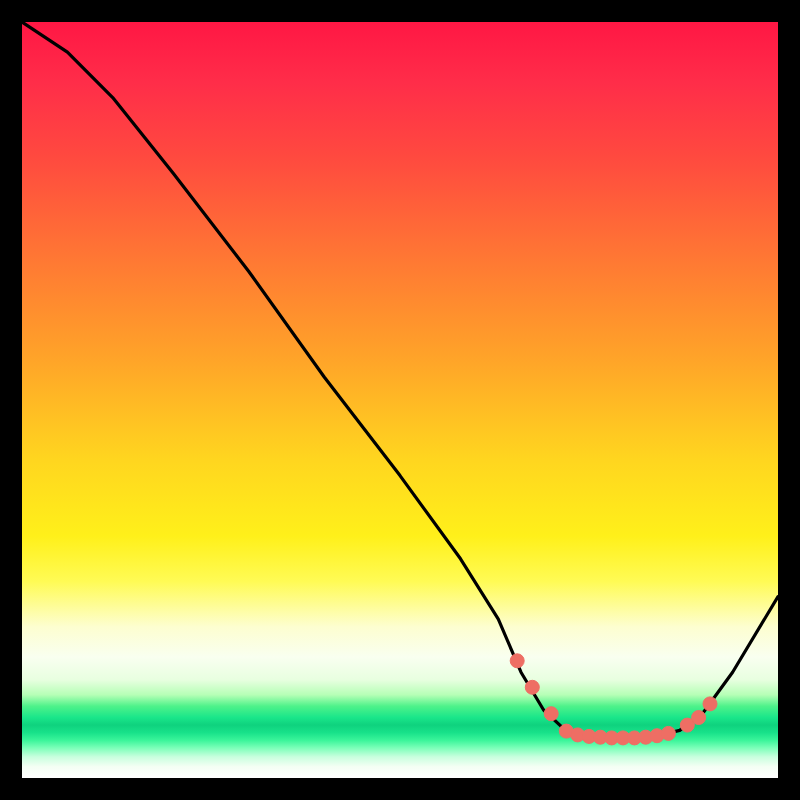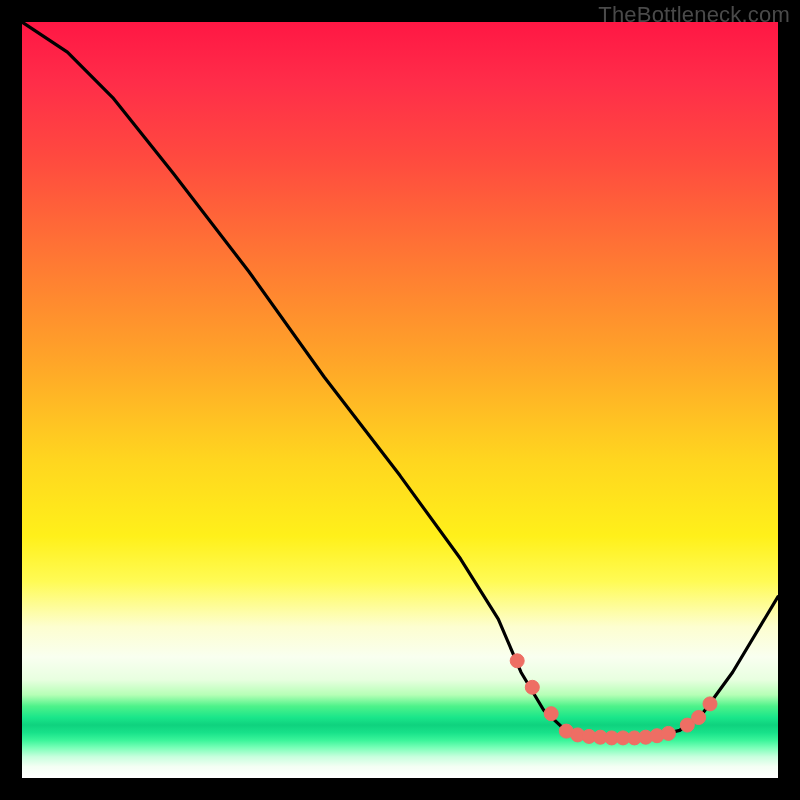--- a/index.html
+++ b/index.html
@@ -77,21 +77,20 @@
   }
   .marker {
     fill: #ee6e64;
     stroke: #ee6e64;
   }
 </style>
 </head>
 <body>
 
 <div class="frame">
-  <div class="watermark">TheBottleneck.com</div>
   <div class="plot-area"></div>
   <svg class="overlay" viewBox="0 0 756 756" preserveAspectRatio="none">
     <path id="curve-path" class="curve" d="M0.0 0.0 L45.4 30.2 L90.7 75.6 L151.2 151.2 L226.8 249.5 L302.4 355.3 L378.0 453.6 L438.5 536.8 L476.3 597.2 L499.0 650.2 L521.6 688.0 L544.3 709.1 L567.0 714.4 L589.7 715.9 L612.4 715.9 L635.0 713.7 L657.7 708.4 L680.4 691.7 L710.6 650.2 L756.0 574.6"></path>
     <g id="markers-group">
         <circle cx="495.2" cy="638.8" r="7" class="marker"></circle>
         <circle cx="510.3" cy="665.3" r="7" class="marker"></circle>
         <circle cx="529.2" cy="691.7" r="7" class="marker"></circle>
         <circle cx="544.3" cy="709.1" r="7" class="marker"></circle>
         <circle cx="555.7" cy="712.9" r="7" class="marker"></circle>
         <circle cx="567.0" cy="714.4" r="7" class="marker"></circle>

